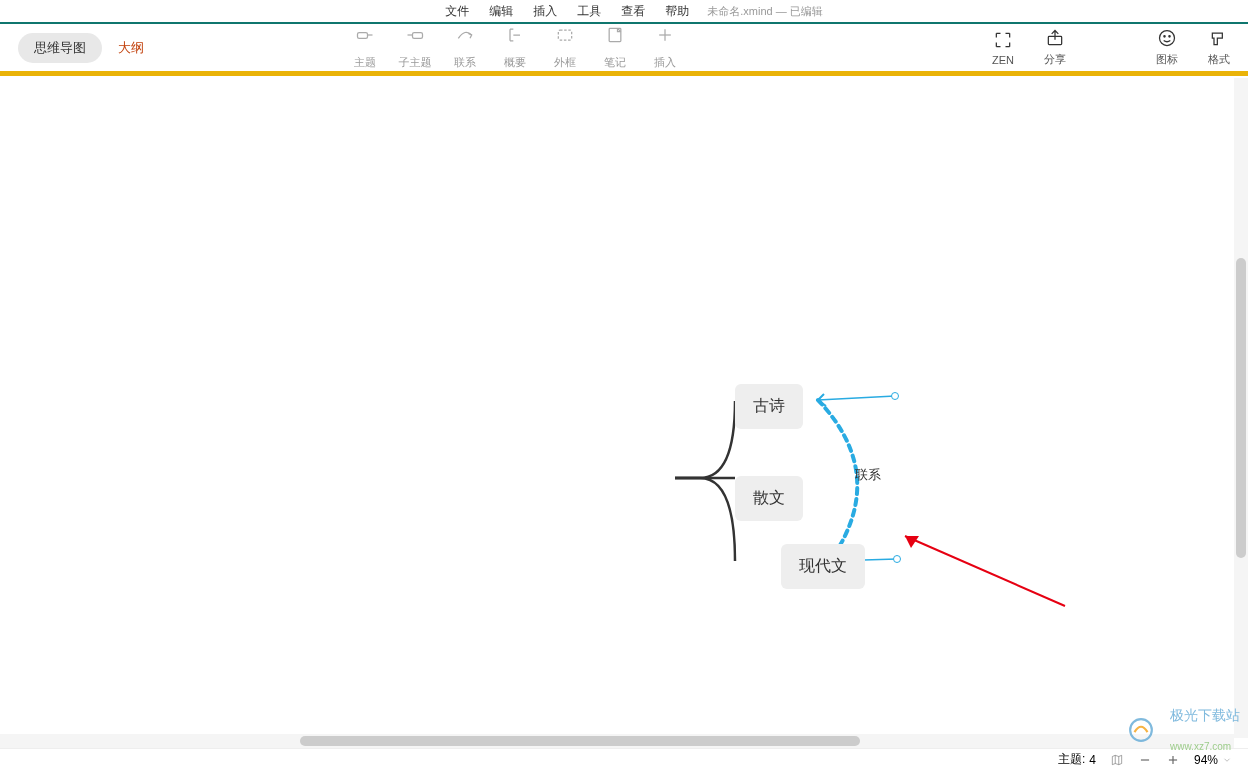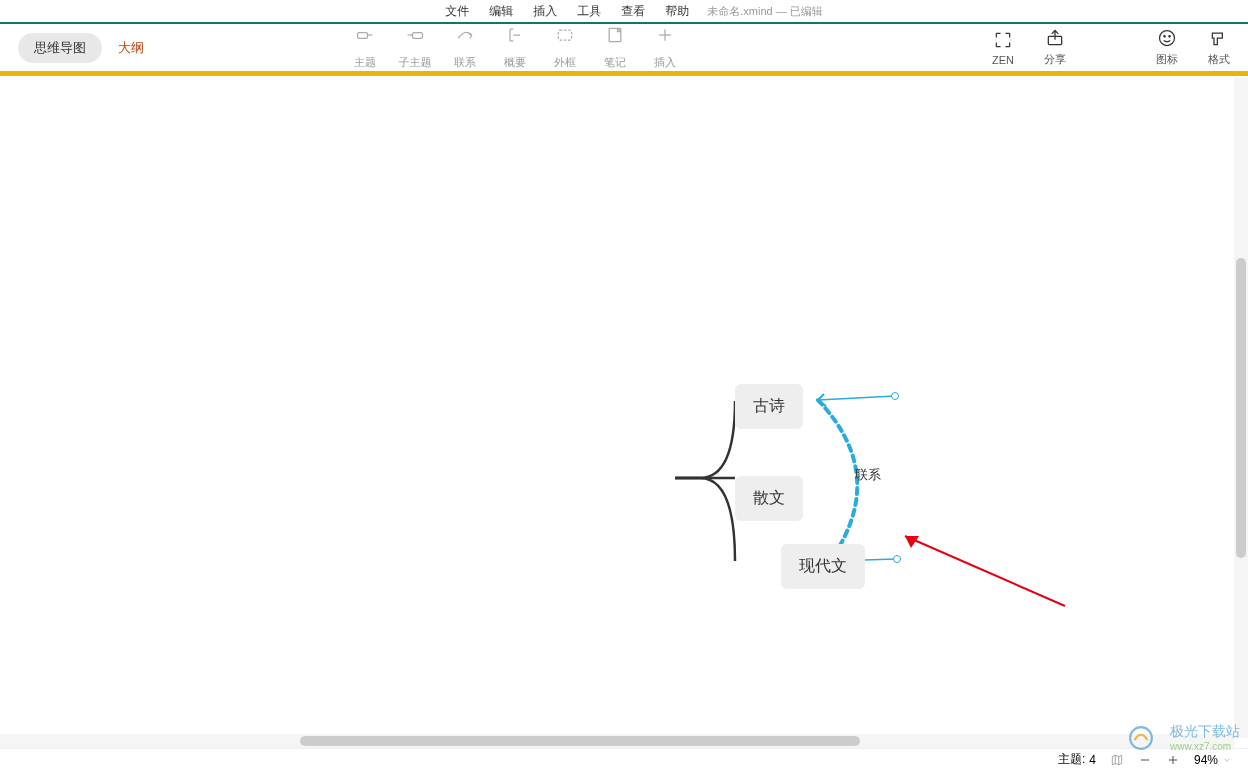--- a/index.html
+++ b/index.html
@@ -219,15 +219,15 @@
   </div>
 </div>
 
 <div class="watermark">
   <svg width="26" height="26" viewBox="0 0 24 24">
       <circle cx="12" cy="12" r="10" fill="none" stroke="#6aaed8" stroke-width="2"></circle>
       <path d="M6 14 q6 -10 12 0" stroke="#f5a623" stroke-width="2" fill="none"></path>
     </svg>
   <div>
     <div class="wm-txt">极光下载站</div>
-    <div style="font-size:10px;color:#8fc67a;">www.xz7.com</div>
+    <div style="font-size:10px;color:#8fc67a;margin-top:16px;">www.xz7.com</div>
   </div>
 </div>
 
 </body></html>

